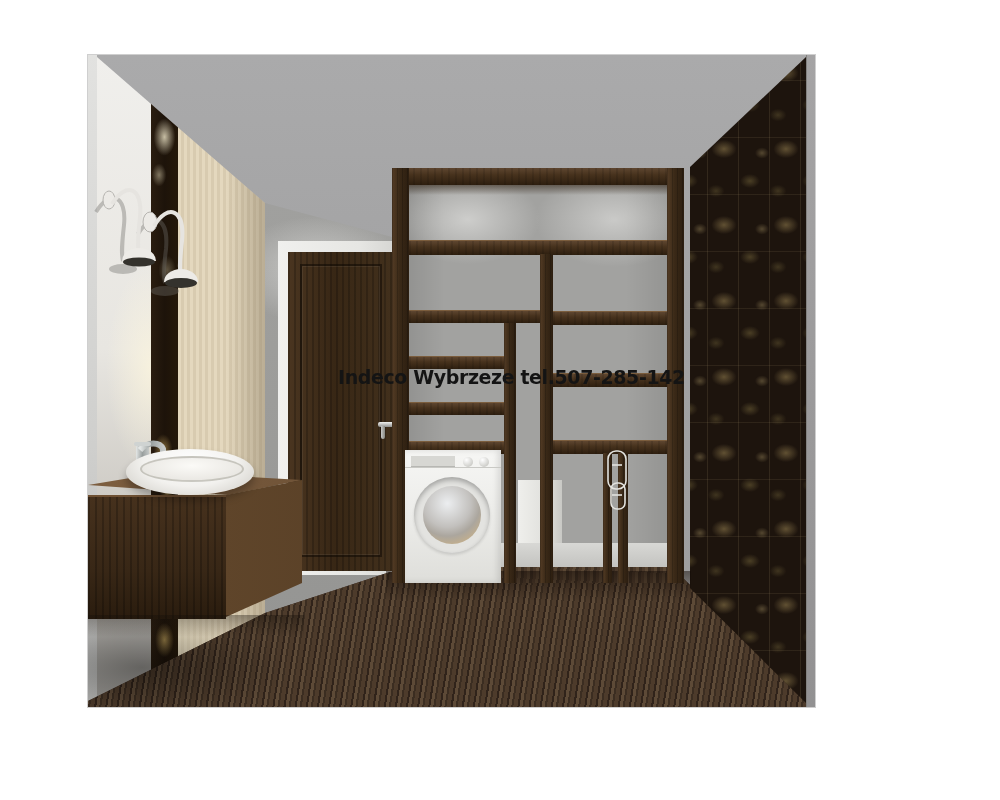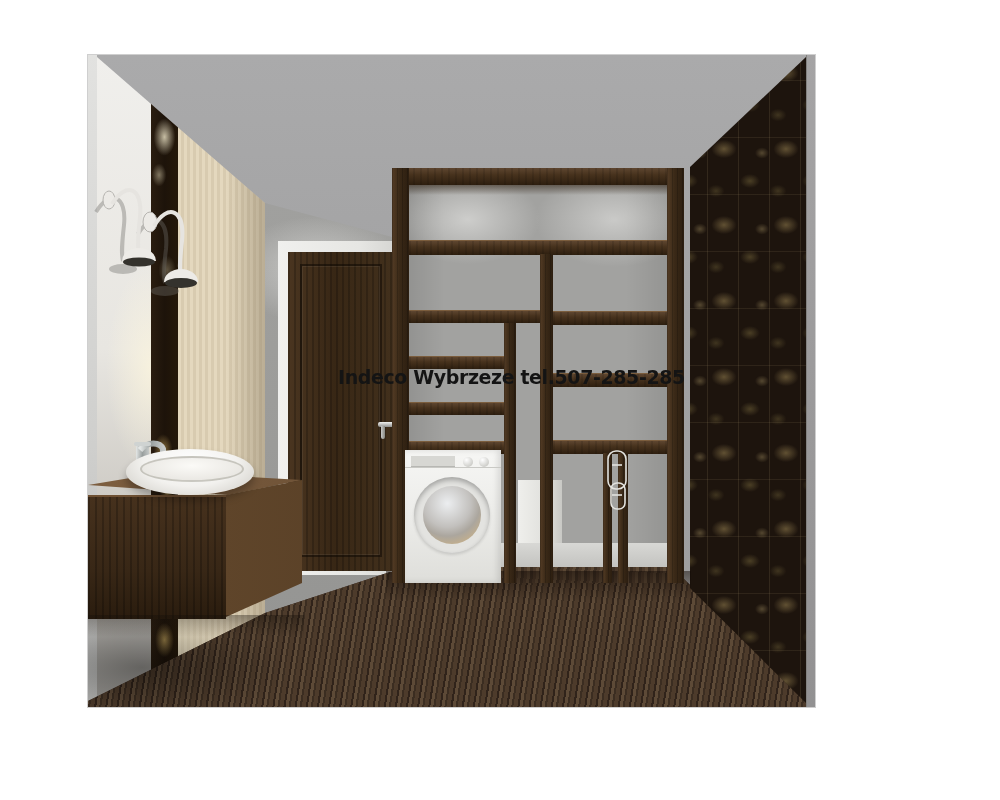--- a/index.html
+++ b/index.html
@@ -244,15 +244,15 @@
       </g>
 
       <g fill="none" stroke="#e3e3df" stroke-width="1.6">
         <rect x="520" y="396" width="18" height="38" rx="8"></rect>
         <rect x="523" y="428" width="14" height="26" rx="6"></rect>
         <line x1="524" y1="410" x2="534" y2="410"></line>
         <line x1="524" y1="440" x2="534" y2="440"></line>
       </g>
     </svg>
 
-    <div class="abs watermark">Indeco Wybrzeze tel.507-285-285</div>
+    <div class="abs watermark">Indeco Wybrzeze tel.507-285-142</div>
   </div>
 </div>
 
 </body></html>

